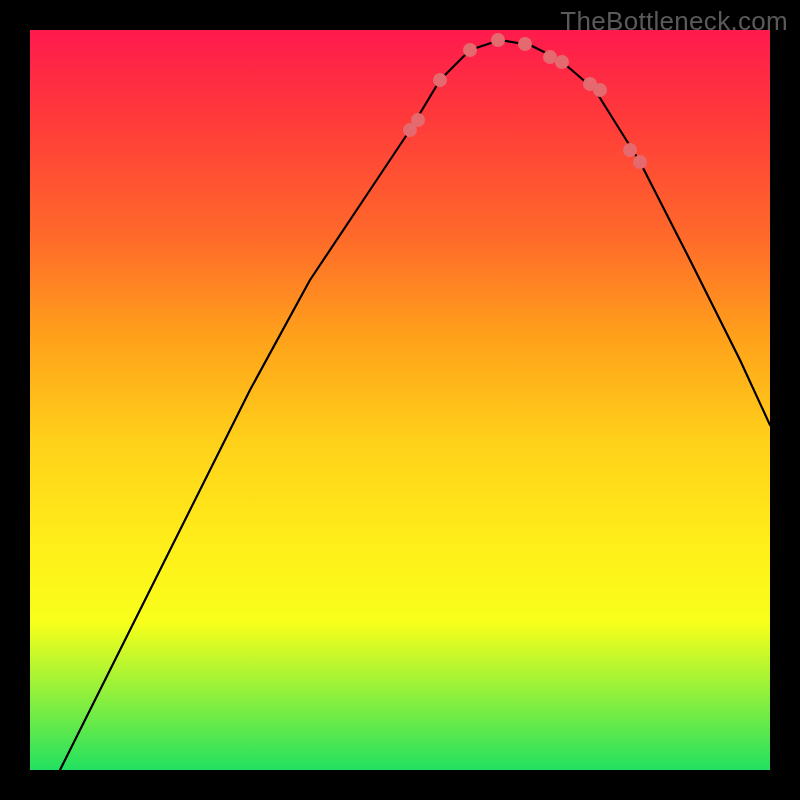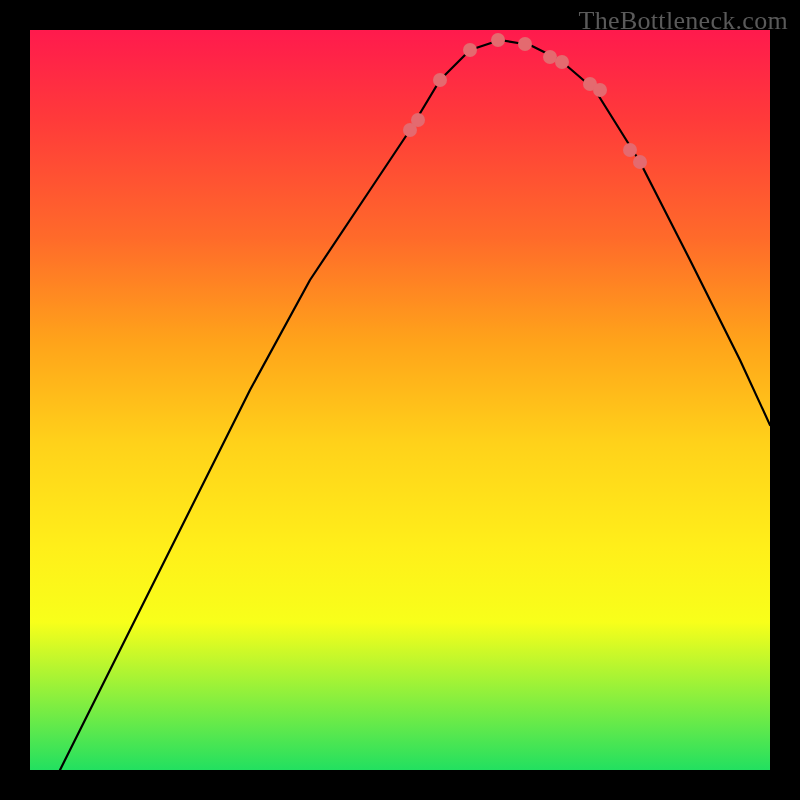--- a/index.html
+++ b/index.html
@@ -9,21 +9,20 @@
     height: 800px;
     background: #000;
     overflow: hidden;
     font-family: Arial, Helvetica, sans-serif;
   }
   .frame {
     position: relative;
     width: 800px;
     height: 800px;
     background: #000;
-    font-family: Liberation Serif, serif;
   }
   .plot-area {
     position: absolute;
     left: 30px;
     top: 30px;
     width: 740px;
     height: 740px;
     background: linear-gradient(
       to bottom,
       #ff1a4d 0%,

